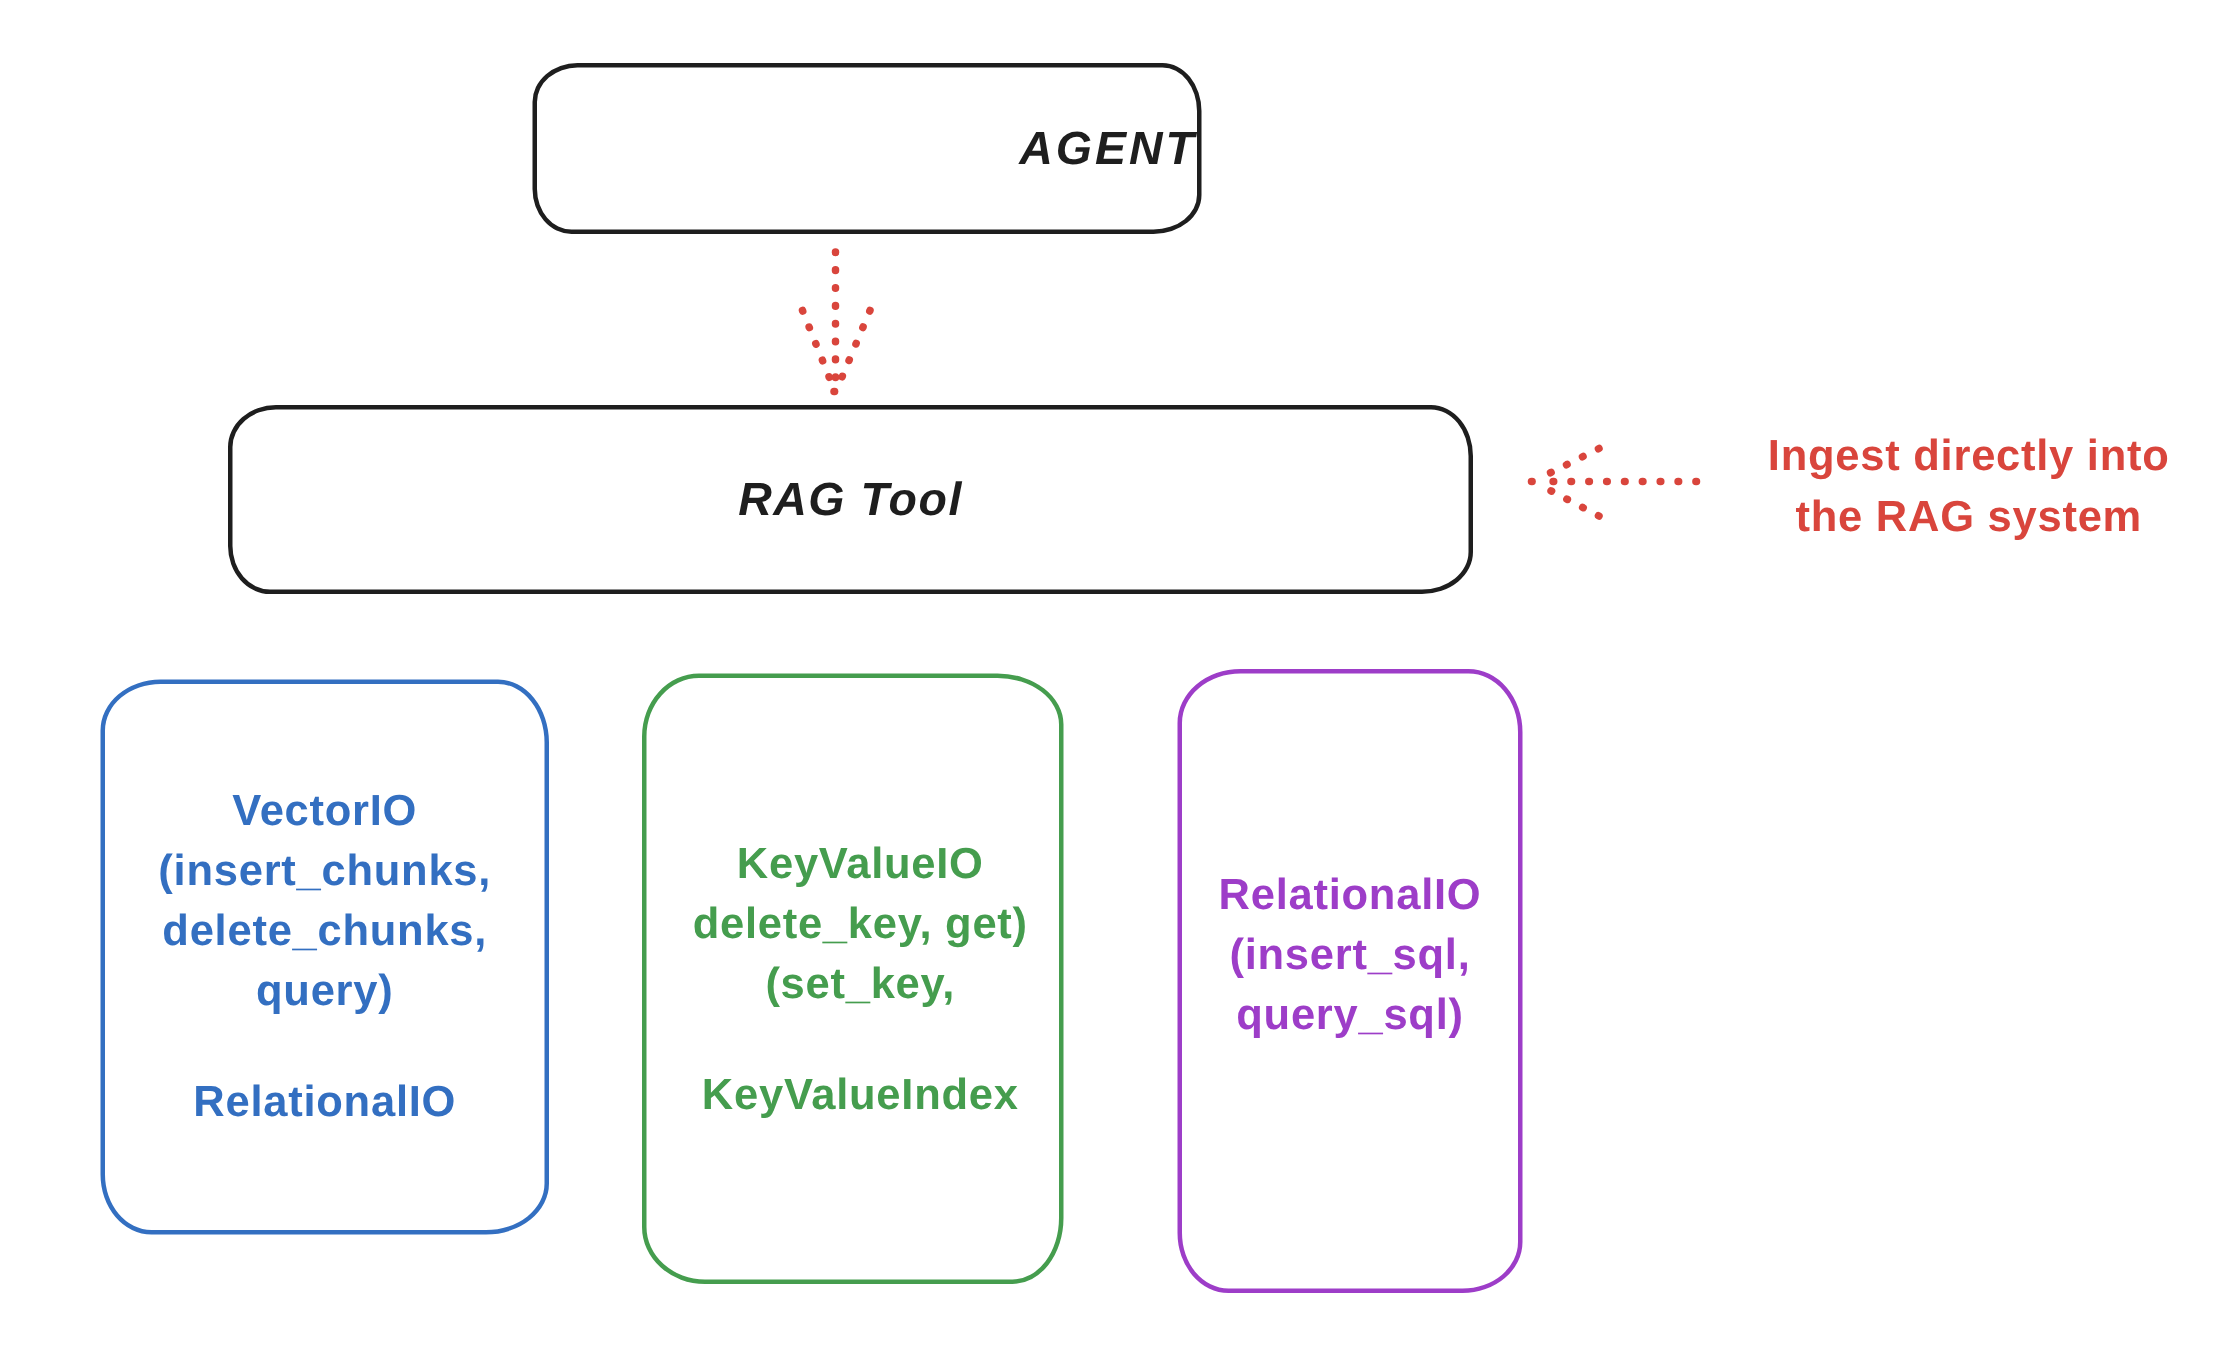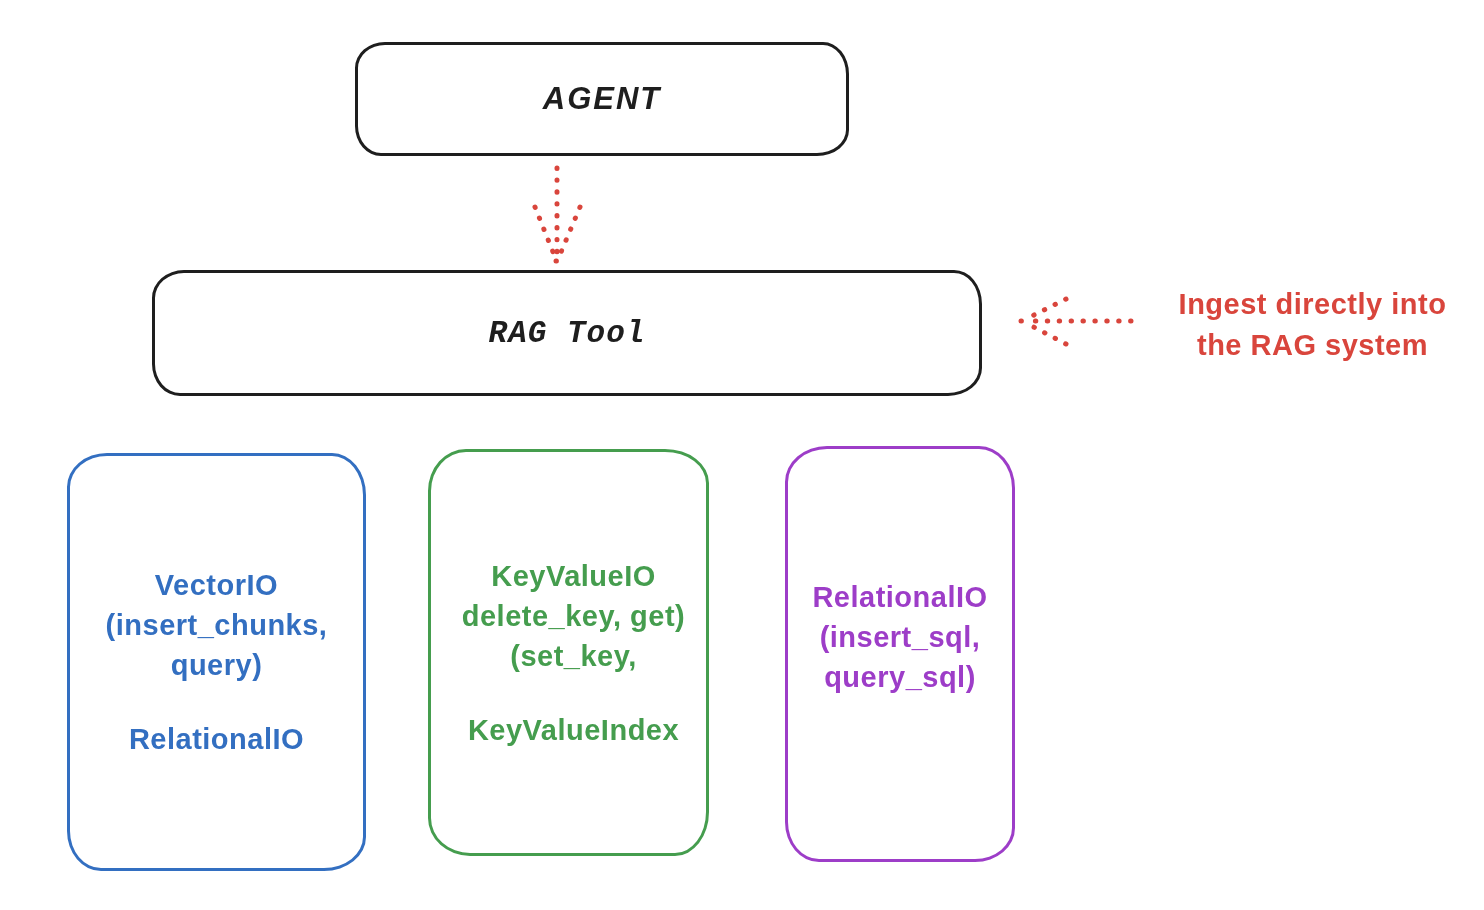--- a/index.html
+++ b/index.html
@@ -26,41 +26,41 @@
     display: flex;
     align-items: center;
     justify-content: center;
     flex-direction: column;
   }
   .node-black {
     border-width: 3.5px;
     border-color: #1e1e1e;
   }
   .node-agent {
-    left: 355px; top: 42px; width: 494px; height: 114px;
+    left: 355px; top: 42px; width: 446px; height: 114px;
     border-radius: 30px 26px 32px 26px / 26px 32px 26px 30px;
+    align-items: flex-end;
   }
   .node-rag {
     left: 152px; top: 270px; width: 830px; height: 126px;
     border-radius: 32px 28px 34px 28px / 28px 34px 28px 32px;
-    font-family: Liberation Mono, monospace;
   }
   .title-label {
     font-size: 31px;
     font-weight: 700;
     font-style: italic;
     color: #1e1e1e;
     letter-spacing: 2px;
   }
   .card {
     border-width: 3.2px;
     padding: 10px;
   }
   .card-vector {
-    left: 67px; top: 453px; width: 299px; height: 418px;
+    left: 67px; top: 453px; width: 299px; height: 370px;
     border-radius: 40px 34px 42px 34px / 34px 42px 34px 40px;
   }
   .card-keyvalue {
     left: 428px; top: 449px; width: 281px; height: 407px;
     border-radius: 38px 44px 34px 42px / 42px 34px 44px 38px;
   }
   .card-relational {
     left: 785px; top: 446px; width: 230px; height: 416px;
     border-radius: 42px 36px 40px 34px / 36px 42px 34px 40px;
   }
@@ -130,20 +130,21 @@
 
   <div class="annotation" style="color: rgb(217, 69, 60);">
     <div>Ingest directly into</div>
     <div>the RAG system</div>
   </div>
 
   <div class="node card card-vector" style="border-color: rgb(51, 111, 193);">
     <div class="card-text" style="color: rgb(51, 111, 193);">
       <div>VectorIO</div>
       <div>(insert_chunks,</div>
+      <div>delete_chunks,</div>
       <div>query)</div>
       <div class="card-spacer"></div>
       <div>RelationalIO</div>
     </div>
   </div>
 
   <div class="node card card-keyvalue" style="border-color: rgb(69, 157, 78); padding-left: 20px;">
     <div class="card-text" style="color: rgb(69, 157, 78);">
       <div>KeyValueIO</div>
       <div>delete_key, get)</div>

